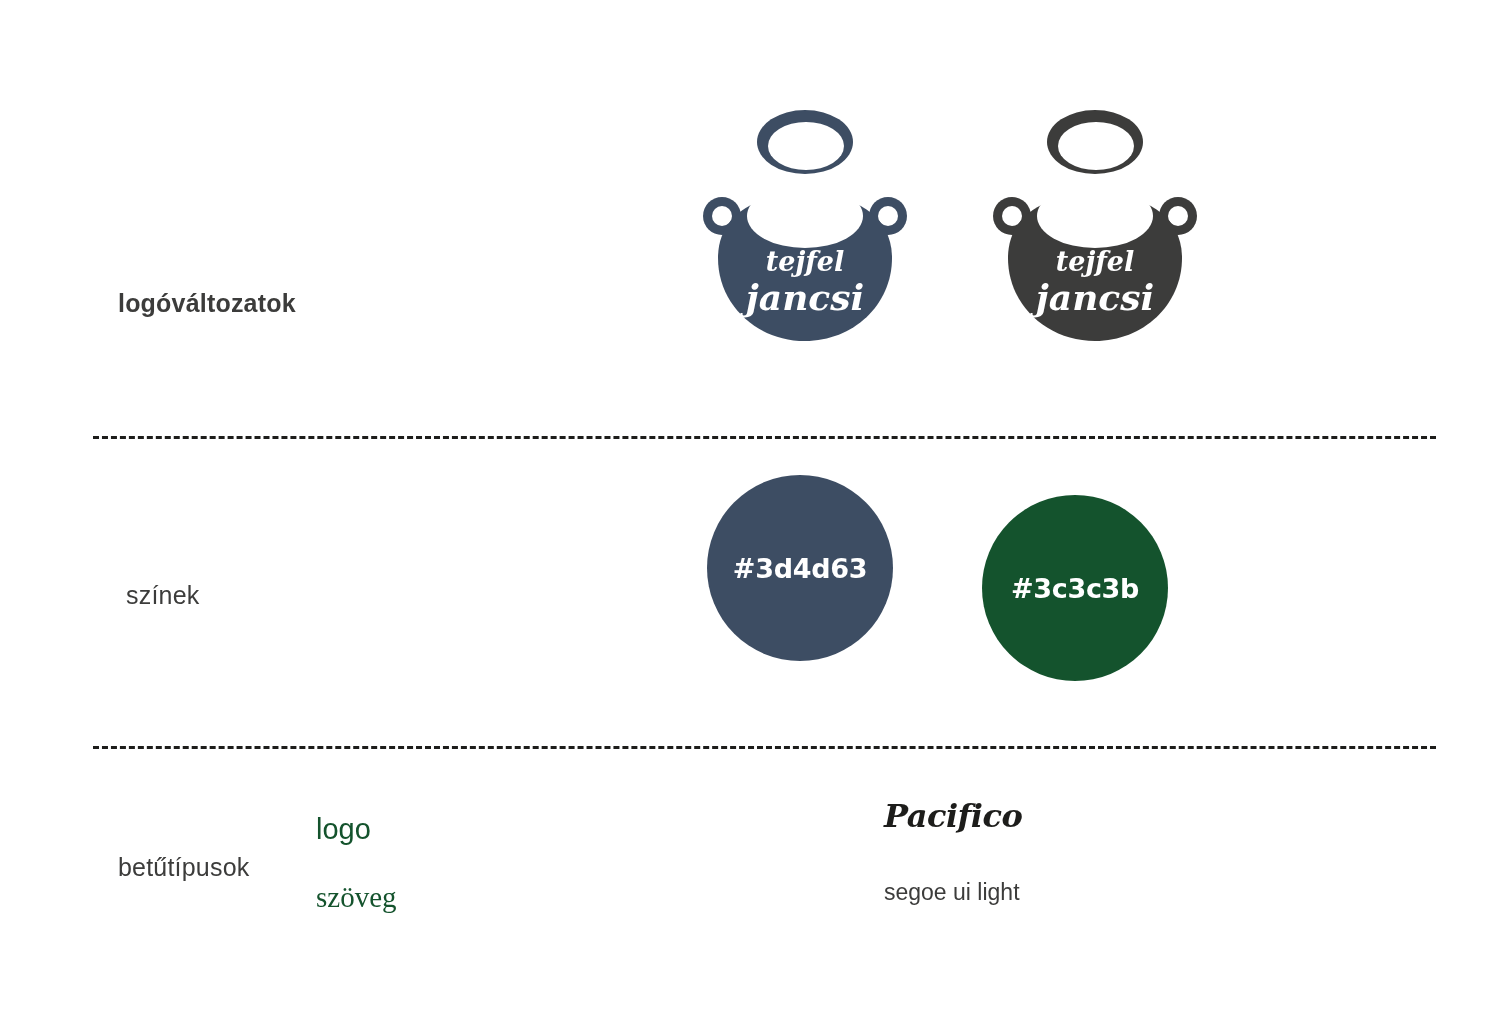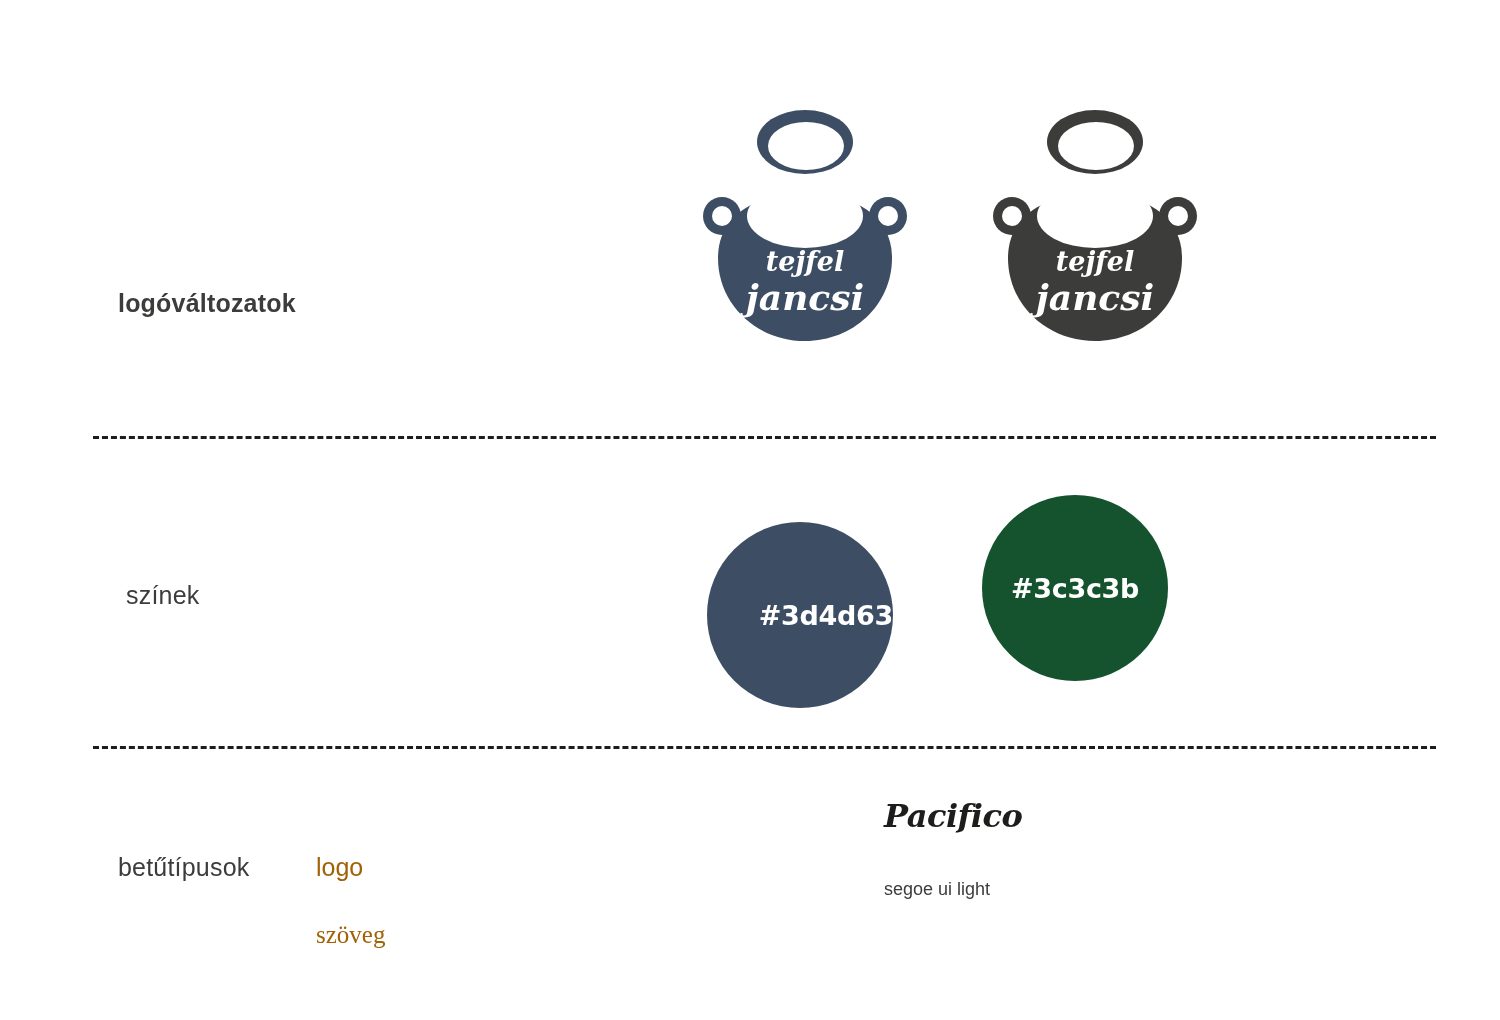--- a/index.html
+++ b/index.html
@@ -34,24 +34,23 @@
   .row-label.thin { font-weight: 300; }
 
   #label-logos   { left: 118px; top: 289px; font-weight: bold; }
   #label-colors  { left: 126px; top: 581px; text-align: right; }
   #label-fonts   { left: 118px; top: 853px; }
 
   .sub-label {
     position: absolute;
     font-family: "Liberation Sans", sans-serif;
     font-weight: 300;
-    font-size: 25px;
-    color: #a16207;
-    white-space: nowrap;
-    margin-top: 40px;
+    font-size: 29px;
+    color: #14532d;
+    white-space: nowrap;
   }
   #sublabel-logo   { left: 316px; top: 813px; }
   #sublabel-text   { left: 316px; top: 881px; font-family: Liberation Serif, serif; }
 
   
   .divider {
     position: absolute;
     left: 93px;
     width: 1343px;
     height: 0;
@@ -82,21 +81,21 @@
   
   .swatch {
     position: absolute;
     width: 186px;
     height: 186px;
     border-radius: 50%;
     display: flex;
     align-items: center;
     justify-content: center;
   }
-  #swatch-primary   { left: 707px;  top: 522px; justify-content: flex-end; }
+  #swatch-primary   { left: 707px;  top: 475px; }
   #swatch-secondary { left: 982px;  top: 495px; }
 
   .swatch-label {
     font-family: "DejaVu Sans", sans-serif;
     font-weight: bold;
     font-size: 27px;
     color: #ffffff;
     letter-spacing: -0.3px;
     white-space: nowrap;
   }
@@ -114,21 +113,21 @@
     font-style: italic;
     font-weight: bold;
     font-size: 32px;
     letter-spacing: -0.5px;
   }
   #specimen-text-font {
     left: 884px;
     top: 879px;
     font-family: "Liberation Sans", sans-serif;
     font-weight: 300;
-    font-size: 18px;
+    font-size: 23px;
     color: #3c3c3b;
   }
 </style>
 </head>
 <body>
 
 <div class="page">
 
   <div class="row-label thin" id="label-logos">logóváltozatok</div>
 

